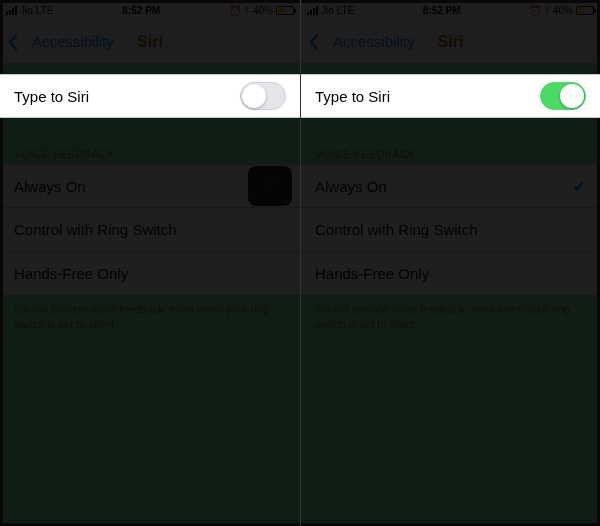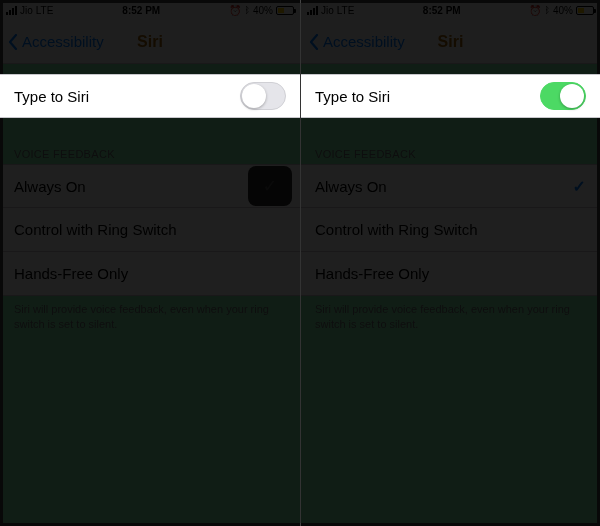--- a/index.html
+++ b/index.html
@@ -119,21 +119,21 @@
       padding: 0 8px;
       background: #f7f7f7;
       border-bottom: 1px solid #c8c7cc;
       position: relative;
     }
     .back-btn {
       display: flex;
       align-items: center;
       color: #007aff;
       font-size: 15px;
-      gap: 4px;
+      gap: 14px;
     }
     .chevron-left {
       width: 10px;
       height: 16px;
     }
     .nav-title {
       position: absolute;
       left: 50%;
       transform: translateX(-50%);
       font-size: 16px;

